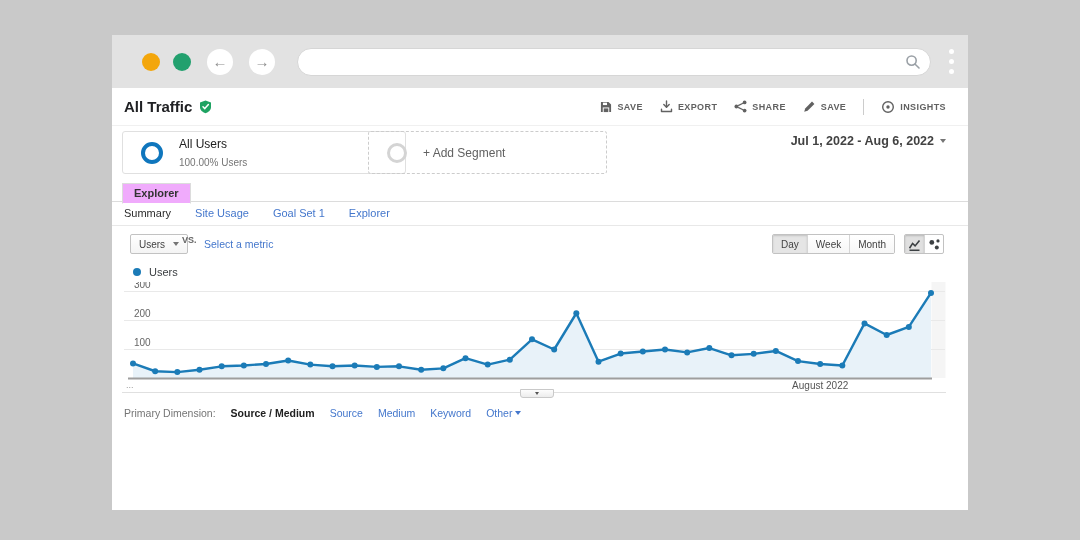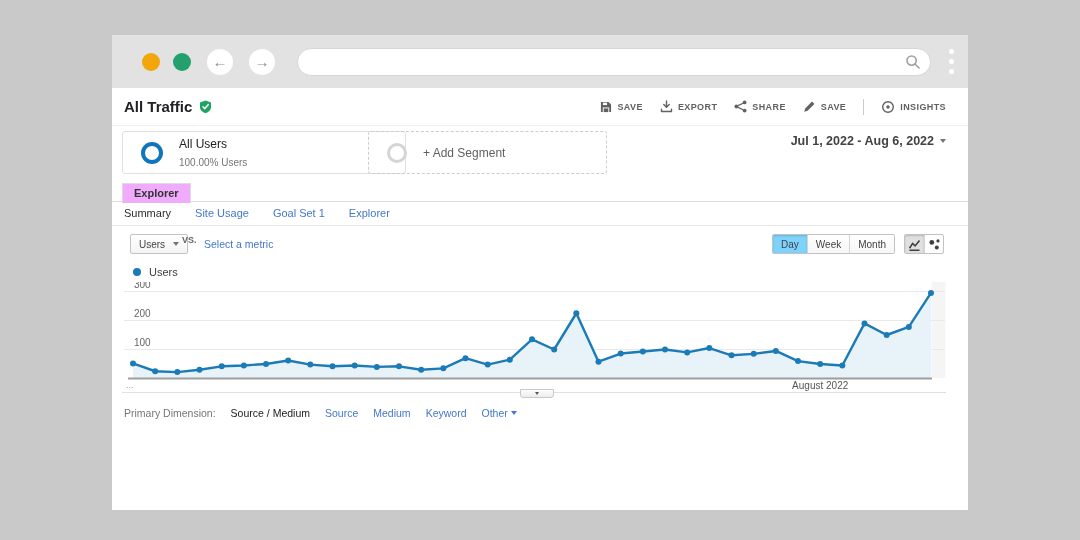--- a/index.html
+++ b/index.html
@@ -49,41 +49,41 @@
   .link { color:#4477cc; text-decoration:none; cursor:pointer; }
 
   
   .controls { position:absolute; top:197px; left:0; right:0; height:26px; }
   .metric-btn { position:absolute; left:18px; top:2px; height:20px; display:flex; align-items:center; gap:8px; padding:0 8px; border:1px solid #c2c2c2; border-radius:2px; background:linear-gradient(#fff,#f4f4f4); font-size:10px; color:#424242; cursor:pointer; }
   .vs { position:absolute; left:70px; top:3px; font-size:9px; font-weight:bold; color:#666; }
   .select-metric { position:absolute; left:92px; top:6px; font-size:10.5px; }
   .granularity { position:absolute; right:73px; top:2px; display:flex; height:20px; border:1px solid #c2c2c2; border-radius:2px; overflow:hidden; background:#fff; }
   .gran-btn { padding:0 8px; font-size:10px; color:#424242; display:flex; align-items:center; border-left:1px solid #d5d5d5; cursor:pointer; background:linear-gradient(#fff,#f6f6f6); }
   .gran-btn:first-child { border-left:none; }
-  .gran-btn.active { background:#7dd3fc; box-shadow:inset 0 1px 2px rgba(0,0,0,.15); }
+  .gran-btn.active { background:#e5e5e5; box-shadow:inset 0 1px 2px rgba(0,0,0,.15); }
   .chart-toggle { position:absolute; right:24px; top:2px; display:flex; height:20px; border:1px solid #c2c2c2; border-radius:2px; overflow:hidden; background:#fff; }
   .ct-btn { width:19px; display:flex; align-items:center; justify-content:center; border-left:1px solid #d5d5d5; cursor:pointer; }
   .ct-btn:first-child { border-left:none; }
   .ct-btn.active { background:#e0e0e0; box-shadow:inset 0 1px 2px rgba(0,0,0,.18); }
 
   
   .legend { position:absolute; top:231px; left:21px; display:flex; align-items:center; gap:8px; font-size:11px; color:#3c4043; }
   .legend-dot { width:8px; height:8px; border-radius:50%; }
   .chart-wrap { position:absolute; top:247px; left:12px; width:833px; height:112px; }
   .chart-divider { position:absolute; top:357px; left:10px; right:22px; height:1px; background:#e0e0e0; }
   .pull-handle { position:absolute; top:354px; left:408px; width:34px; height:9px; background:linear-gradient(#fdfdfd,#ececec); border:1px solid #c9c9c9; border-radius:0 0 3px 3px; display:flex; align-items:center; justify-content:center; cursor:pointer; z-index:2; }
 
   .caret { width:0; height:0; border-left:3.5px solid transparent; border-right:3.5px solid transparent; border-top:4.5px solid #757575; display:inline-block; }
   .caret.tiny { border-left-width:2.5px; border-right-width:2.5px; border-top-width:3.5px; border-top-color:#555; }
   .caret.blue { border-top-color:#4477cc; }
 
   
   .primary-dim { position:absolute; top:372px; left:12px; display:flex; align-items:center; gap:15px; font-size:10.5px; }
   .pd-label { color:#757575; }
-  .pd-selected { color:#212121; font-weight:normal; }
+  .pd-selected { color:#212121; font-weight:bold; }
   .pd-other { display:flex; align-items:center; gap:3px; }
 </style>
 </head>
 <body>
 
 <div class="window">
 
   <div class="chrome">
     <div class="tdot" style="background:#F3A60B"></div>
     <div class="tdot" style="background:#22A06E"></div>

